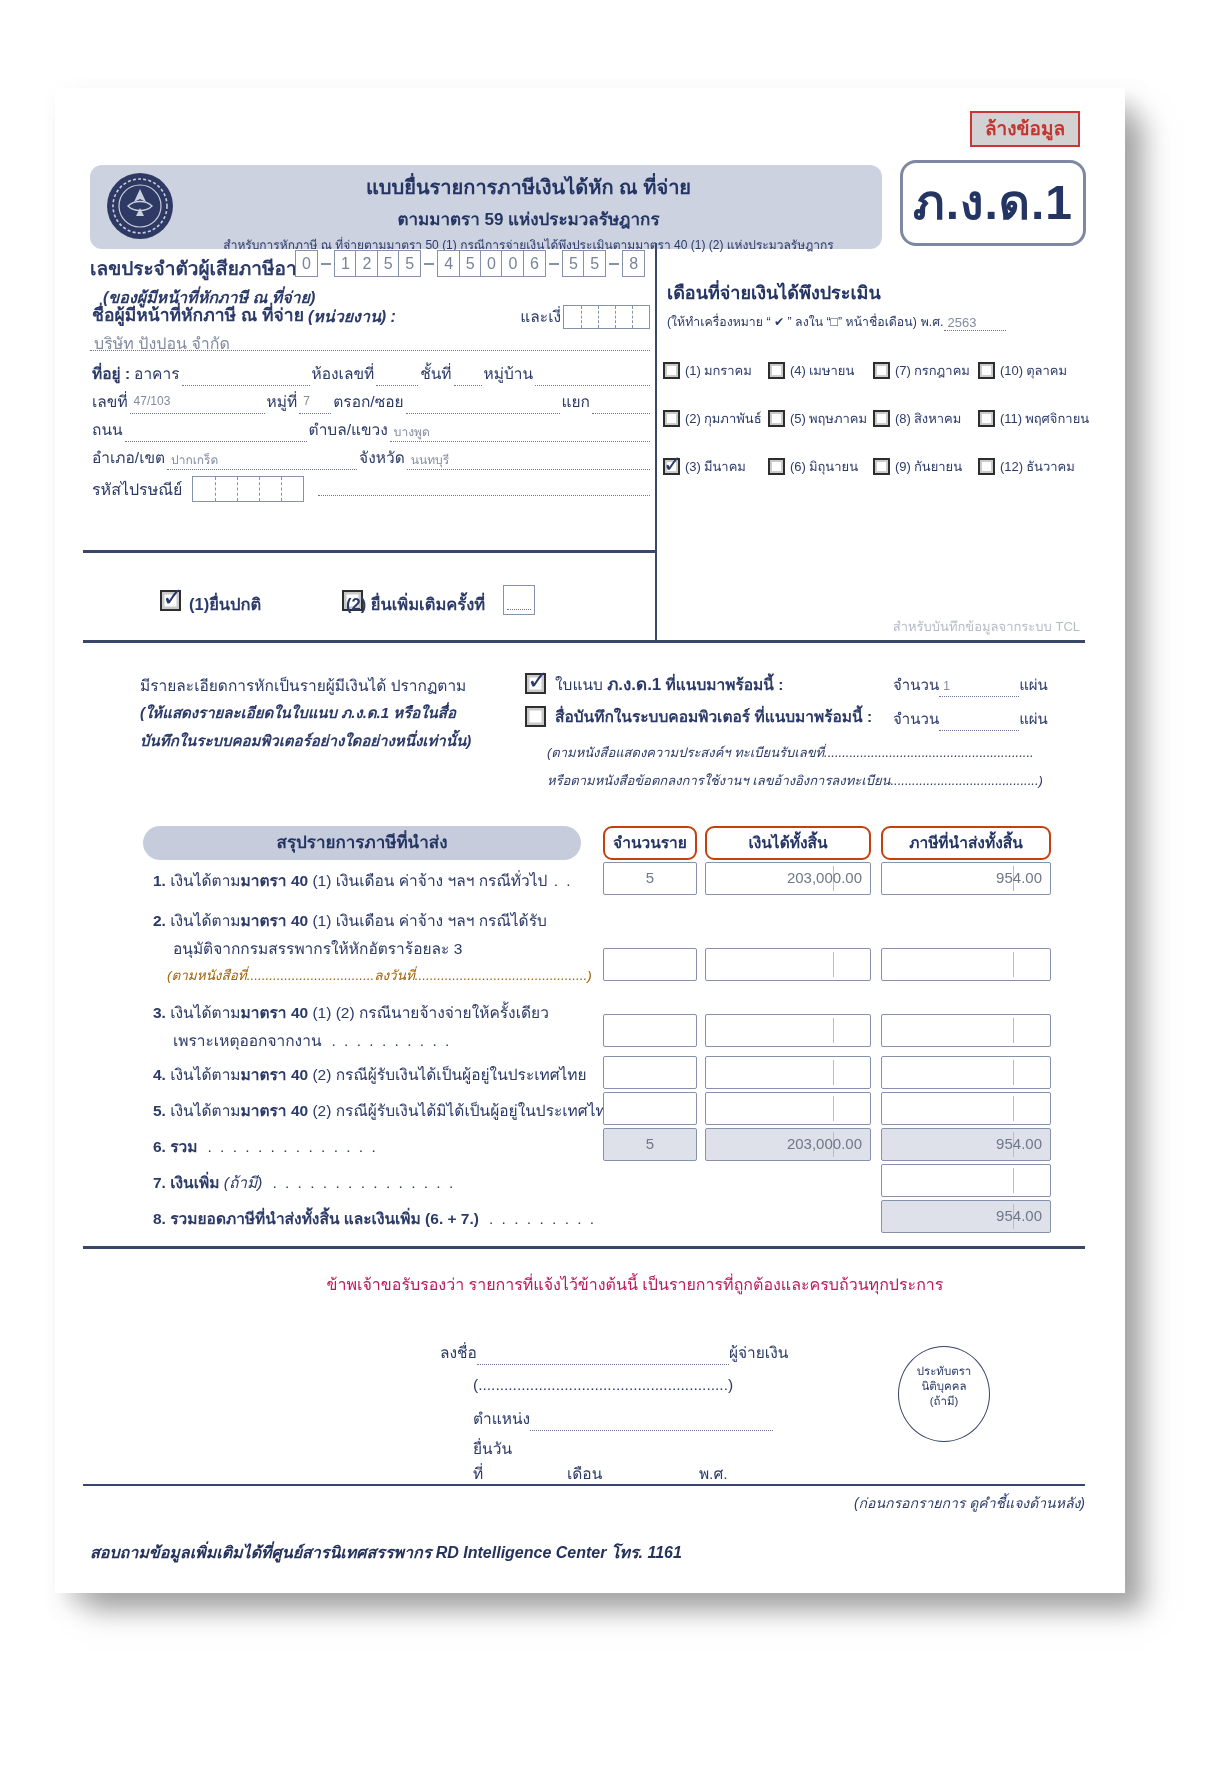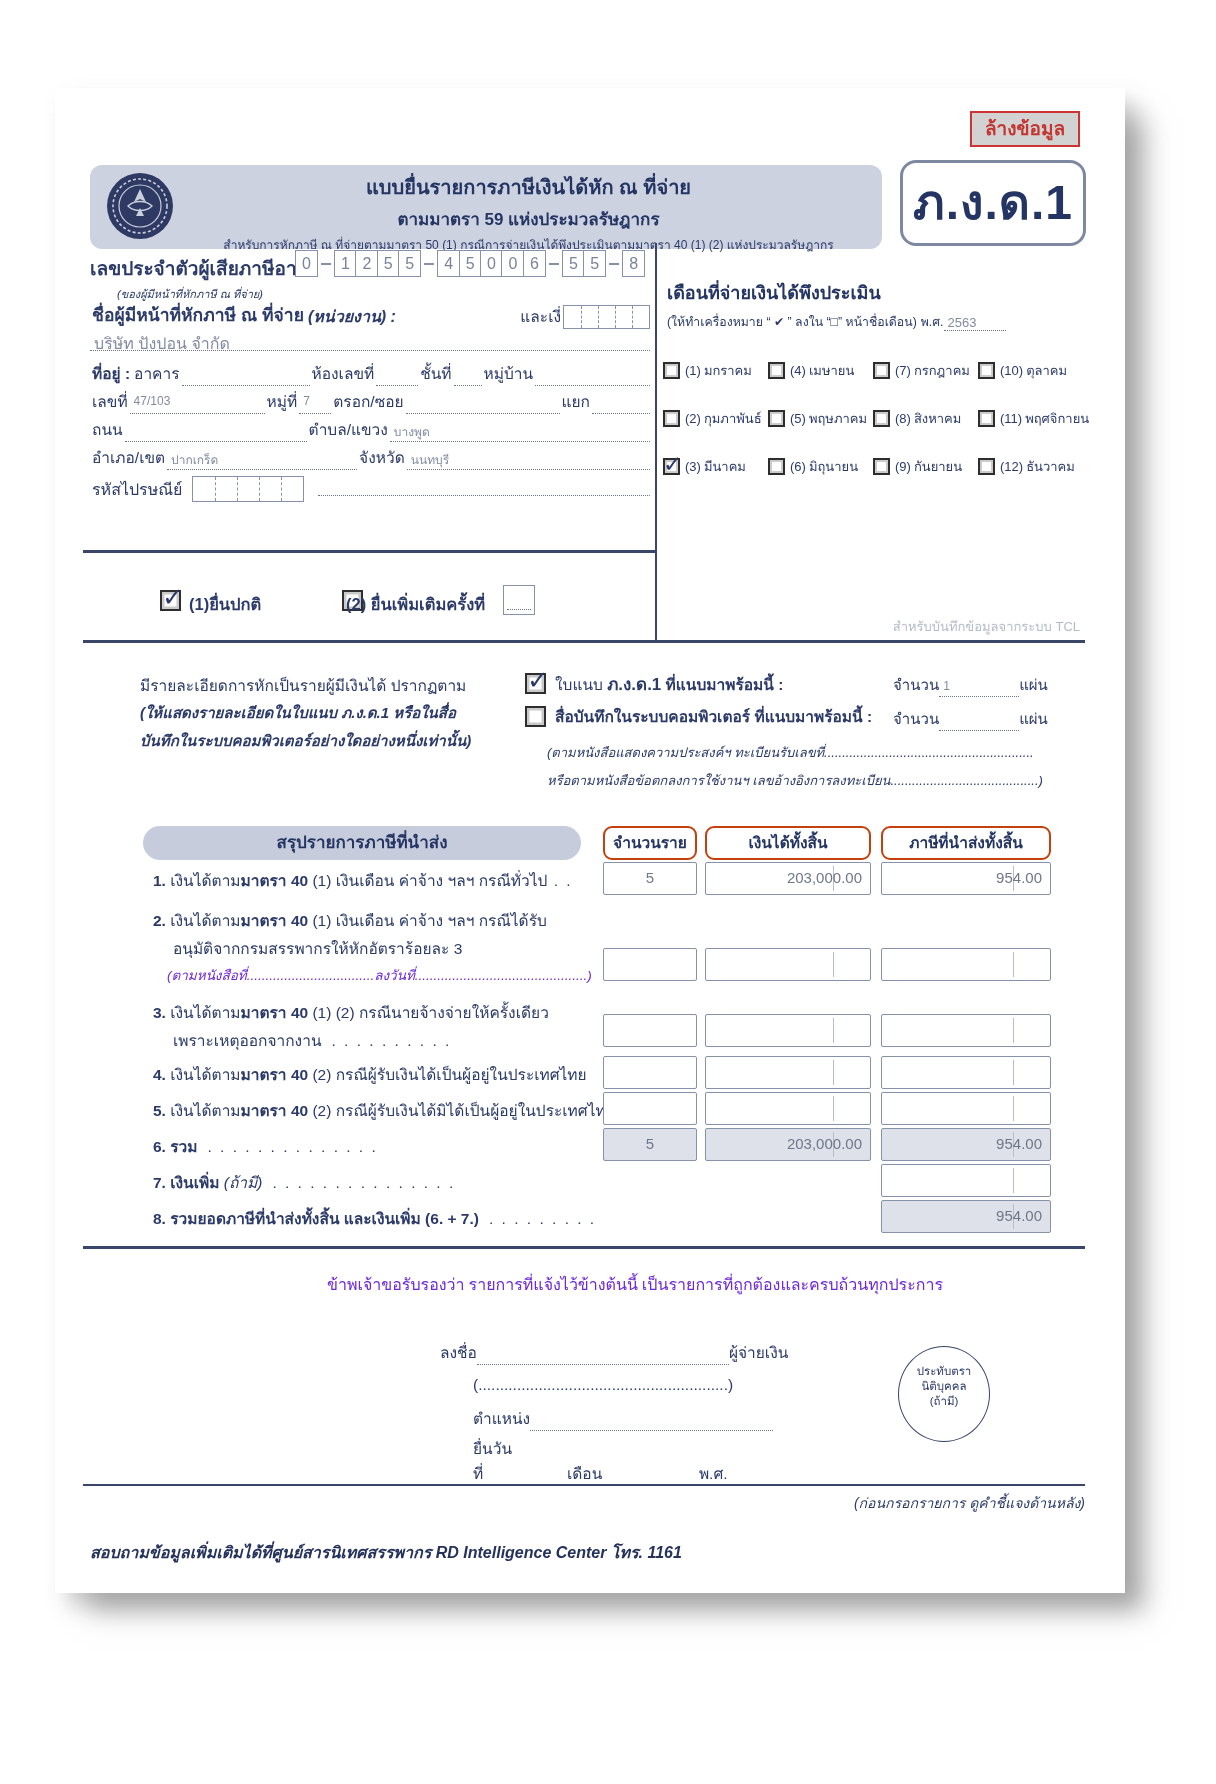--- a/index.html
+++ b/index.html
@@ -79,25 +79,25 @@
   .hbox { top:0; height:34px; background:#fff; border:2px solid #c2410c; border-radius:9px; text-align:center;
           line-height:30px; font-size:15.5px; font-weight:bold; color:#243463; }
   .c1 { left:548px; width:94px; } .c2 { left:650px; width:166px; } .c3 { left:826px; width:170px; }
   .vbox { position:absolute; height:33px; border:1.6px solid #8692aa; background:#fff; border-radius:2px; }
   .vbox .vv { position:absolute; right:8px; top:6px; font-size:15px; color:#6f7789; }
   .vbox.center .vv { left:0; right:0; text-align:center; }
   .vbox .sat { position:absolute; right:36px; top:3px; bottom:3px; width:1px; background:#b6bcca; }
   .vbox.total { background:#dee1ea; }
   .t-label { position:absolute; left:98px; white-space:nowrap; font-size:15.5px; color:#2b3a68; }
   .t-label .dots { letter-spacing:2px; color:#2b3a68; }
-  .t-note { position:absolute; left:112px; font-size:13.5px; font-style:italic; color:#6d28d9; }
+  .t-note { position:absolute; left:112px; font-size:13.5px; font-style:italic; color:#a16207; }
 
   
   .divider-thick { left:28px; top:1158px; width:1002px; height:3px; background:#39456b; }
-  .statement { left:140px; top:1184px; width:880px; text-align:center; font-size:16px; color:#6d28d9;font-family:Liberation Serif, serif; }
+  .statement { left:140px; top:1184px; width:880px; text-align:center; font-size:16px; color:#be185d; }
   .sigrow { display:flex; align-items:flex-end; font-size:15.5px; color:#2b3a68; }
   .stamp { left:843px; top:1258px; width:92px; height:96px; border:1.6px solid #36426a; border-radius:50%;
            text-align:center; padding-top:17px; font-size:11.5px; color:#2b3a68; line-height:15px; }
   .divider-thin { left:28px; top:1396px; width:1002px; height:1.5px; background:#39456b; }
   .backnote { left:590px; top:1404px; width:440px; text-align:right; font-size:14px; font-style:italic; color:#2b3a68; }
   .footer { left:35px; top:1452px; font-size:16px; font-weight:bold; font-style:italic; color:#24325c; }
 </style>
 </head>
 <body>
 
@@ -150,21 +150,21 @@
     <span class="ddash"></span>
     <span class="dgroup">
       <b>5</b>
         <b>5</b>
     </span>
     <span class="ddash"></span>
     <span class="dgroup">
         <b>8</b>
       </span>
   </div>
-  <div class="abs navy i" style="left:62px; top:197px; font-size:11px;">(ของผู้มีหน้าที่หักภาษี ณ ที่จ่าย)</div>
+  <div class="abs navy i" style="left:48px; top:197px; font-size:16px;font-weight:bold;">(ของผู้มีหน้าที่หักภาษี ณ ที่จ่าย)</div>
 
   
   <div class="abs frow" style="left:35px; top:213px; width:560px;">
     <span class="lbl b" style="font-size:17.5px;">ชื่อผู้มีหน้าที่หักภาษี ณ ที่จ่าย</span>
     <span class="lbl b i" style="font-size:16px;">(หน่วยงาน) :</span>
     <span class="grow"></span>
     <span class="lbl">และเงี่</span>
     <span class="cellstrip">
         <i></i>
         <i></i>

